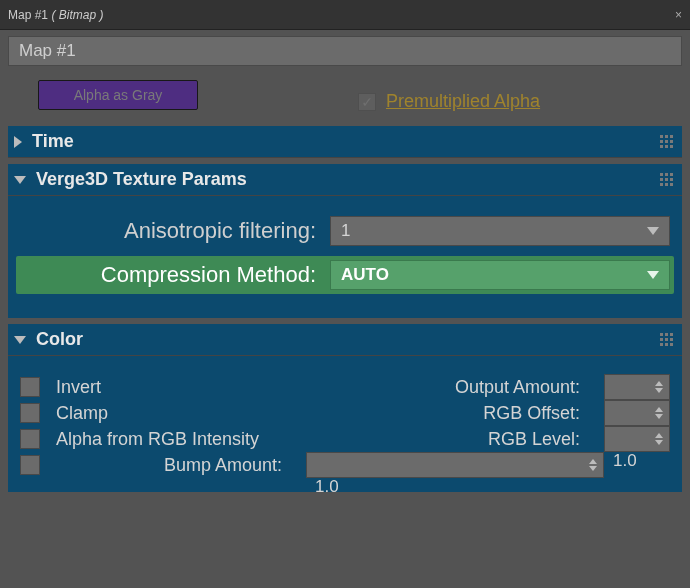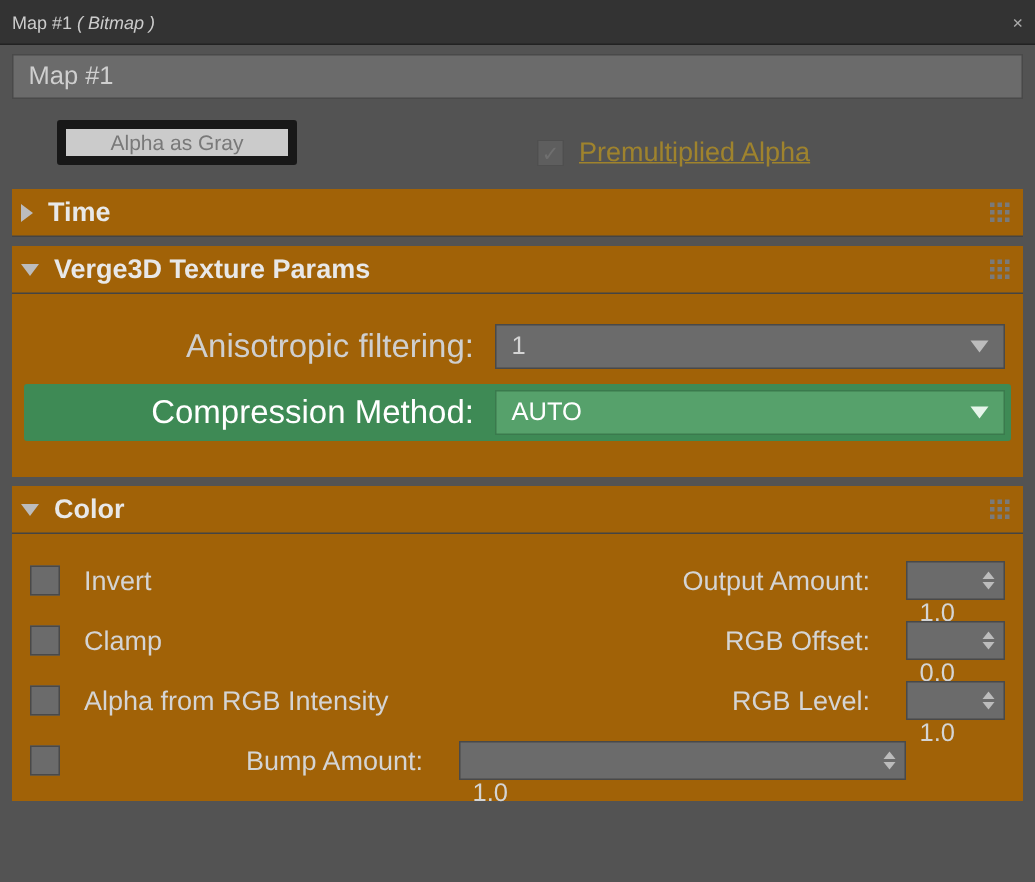--- a/index.html
+++ b/index.html
@@ -39,35 +39,35 @@
     height: 50px;
     margin: 0 6px;
     overflow: hidden;
   }
   .partial-row {
     position: absolute; bottom: 10px; left: 30px;
     display: flex; align-items: center; gap: 10px;
     opacity: 0.7;
   }
   .partial-swatch {
-    width: 160px; height: 30px; background: #ffffff; border: 6px solid #000000; border-radius: 2px;
+    width: 160px; height: 30px; background: #4c1d95; border: 1px solid #000000; border-radius: 2px;
     display: flex; align-items: center; justify-content: center;
     color: #8a8a8a;
   }
   .premul {
     position: absolute; bottom: 8px; left: 350px;
     display: flex; align-items: center; gap: 10px; opacity: 0.5;
   }
   .chk-disabled {
     width: 18px; height: 18px; background: #6a6a6a; border: 1px solid #4c4c4c; display: flex; align-items: center; justify-content: center; color: #8c8c8c; font-size: 14px;
   }
   .premul span.lbl { font-size: 18px; color: #eab308; text-decoration: underline; }
   .section {
     margin: 6px 6px 0 6px;
-    background: #a16207;
+    background: #0c4a6e;
   }
   .sec-header {
     display: flex; align-items: center;
     height: 32px;
     border-bottom: 1px solid #444;
     position: relative;
     padding: 0 6px;
   }
   .tri {
     width: 0; height: 0; margin-right: 10px;
@@ -108,32 +108,31 @@
   .dropdown {
     flex: 1;
     background: #6b6b6b;
     border: 1px solid #494949;
     height: 30px;
     display: flex; align-items: center; justify-content: space-between;
     padding: 0 10px;
     color: #d4d4d4; font-size: 17px;
     position: relative;
   }
-  .row.hl .dropdown { background: #56a16b; border-color: #3a7a4d; color: #fff; }
+  .row.hl .dropdown { background: #56a16b; border-color: #3a7a4d; color: #fff; font-weight: bold; }
   .dd-arrow {
     width: 0; height: 0;
     border-left: 6px solid transparent;
     border-right: 6px solid transparent;
     border-top: 8px solid #bcbcbc;
   }
   .row.hl .dd-arrow { border-top-color: #e6f5ea; }
   .out-grid {
     display: grid;
     grid-template-columns: 26px 260px 1fr 66px;
-    row-gap: 14px;
     align-items: center;
     margin-top: 8px;
   }
   .cb {
     width: 20px; height: 20px; background: #6b6b6b; border: 1px solid #494949; cursor: pointer;
   }
   .cb-lbl { font-size: 18px; color: #d4d4d4; padding-left: 10px; }
   .sp-lbl { font-size: 18px; color: #d4d4d4; text-align: right; padding-right: 24px; }
   .spinner {
     background: #6b6b6b; border: 1px solid #494949;

